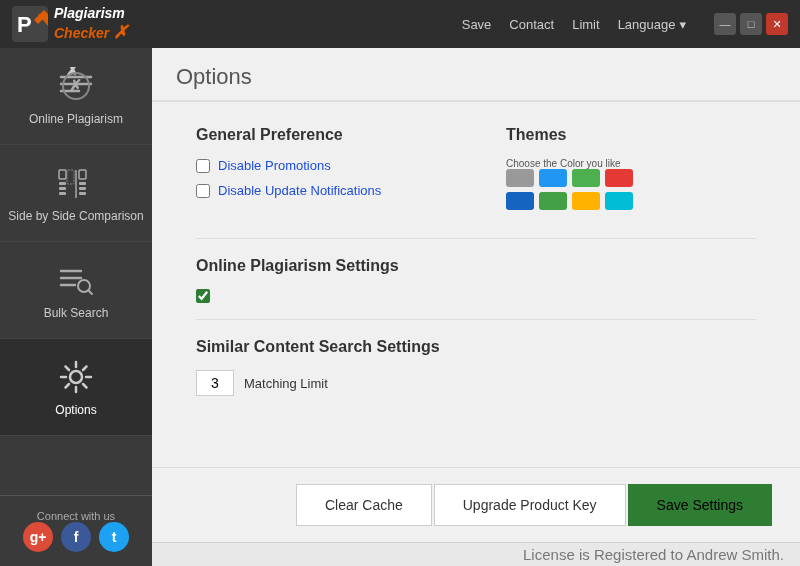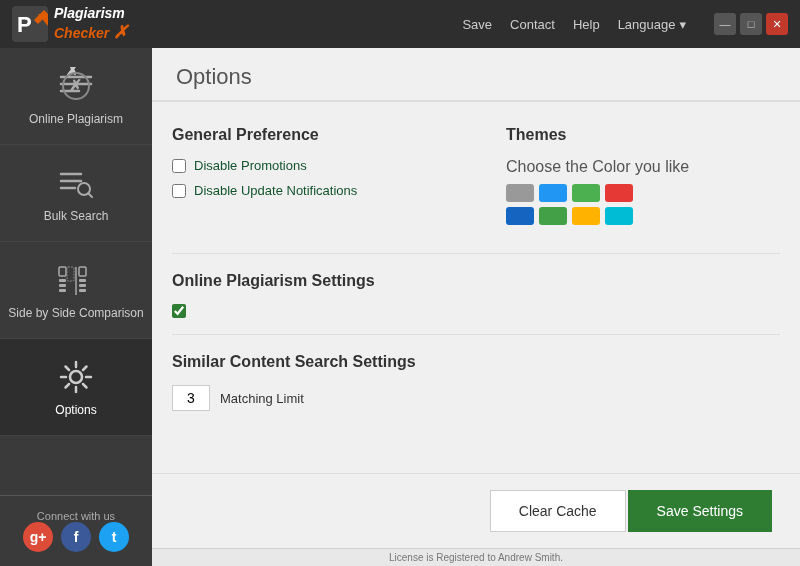--- a/index.html
+++ b/index.html
@@ -151,21 +151,21 @@
       padding: 16px 24px 10px;
       border-bottom: 2px solid #ddd;
     }
     .page-title {
       font-size: 22px;
       font-weight: 300;
       color: #555;
     }
     .content-body {
       flex: 1;
-      padding: 24px 20px;
+      padding: 24px 44px;
       overflow-y: auto;
     }
 
     
     .section-title {
       font-size: 16px;
       font-weight: bold;
       color: #333;
       margin-bottom: 14px;
     }
@@ -183,28 +183,27 @@
       gap: 8px;
       margin-bottom: 10px;
     }
     .checkbox-row input[type="checkbox"] {
       width: 14px;
       height: 14px;
       accent-color: #2e7d32;
     }
     .checkbox-label {
       font-size: 13px;
-      color: #14532d;
+      color: #1d4ed8;
     }
 
     
     .themes-label {
-      font-size: 16px;
+      font-size: 10px;
       color: #555;
-      margin-bottom: 8px;
     }
     .color-grid {
       display: grid;
       grid-template-columns: repeat(4, 28px);
       gap: 5px;
     }
     .color-swatch {
       width: 28px;
       height: 18px;
       border-radius: 3px;
@@ -251,30 +250,30 @@
     .btn {
       padding: 12px 28px;
       font-size: 14px;
       cursor: pointer;
       border: 1px solid #ccc;
       background: #fff;
       color: #333;
     }
     .btn-primary {
       background: #2e7d32;
-      color: #ffffff;
+      color: #000000;
       border-color: #2e7d32;
     }
 
     .status-bar {
       background: #e8e8e8;
       padding: 3px 16px;
-      font-size: 10px;
+      font-size: 15px;
       color: #777;
-      text-align: center;
+      text-align: right;
       border-top: 1px solid #d0d0d0;
     }
 
     
     svg { display: block; }
   </style>
 </head>
 <body>
 
 <div class="titlebar">
@@ -286,21 +285,21 @@
       <polygon points="22,14 32,4 36,8 26,18" fill="#e05c00"></polygon>
     </svg>
     <div class="logo-text">
       <div>Plagiarism</div>
       <div><span>Checker</span> <span style="color:#e05c00; font-size:18px; font-weight:bold;">✗</span></div>
     </div>
   </div>
   <div class="nav-links">
     <a href="#">Save</a>
     <a href="#">Contact</a>
-    <a href="#">Help</a>
+    <a href="#">Limit</a>
     <div class="lang-btn">
       <span>Language</span>
       <span>▾</span>
     </div>
   </div>
   <div class="window-controls">
     <button class="wc-btn wc-min">—</button>
     <button class="wc-btn wc-max">□</button>
     <button class="wc-btn wc-close">✕</button>
   </div>
@@ -315,51 +314,51 @@
         <svg width="38" height="38" viewBox="0 0 38 38">
           <line x1="4" y1="10" x2="34" y2="10" stroke="#aaa" stroke-width="2.5" stroke-linecap="round"></line>
           <line x1="4" y1="17" x2="34" y2="17" stroke="#aaa" stroke-width="2.5" stroke-linecap="round"></line>
           <line x1="4" y1="24" x2="22" y2="24" stroke="#aaa" stroke-width="2.5" stroke-linecap="round"></line>
           <text x="8" y="10" font-size="18" fill="#ccc" font-family="Arial" font-weight="bold">✗</text>
           <circle cx="19" cy="19" r="13" fill="none" stroke="#888" stroke-width="2"></circle>
           <text x="12" y="24" font-size="16" fill="#aaa" font-family="Arial" font-weight="bold">✗</text>
         </svg>
       </div>
       <span class="item-label">Online Plagiarism</span>
-    </div>
-
-    <div class="sidebar-item">
-      <div class="icon-wrap">
-        <svg width="38" height="38" viewBox="0 0 38 38">
-          <line x1="4" y1="10" x2="24" y2="10" stroke="#aaa" stroke-width="2.5" stroke-linecap="round"></line>
-          <line x1="4" y1="17" x2="24" y2="17" stroke="#aaa" stroke-width="2.5" stroke-linecap="round"></line>
-          <line x1="4" y1="24" x2="18" y2="24" stroke="#aaa" stroke-width="2.5" stroke-linecap="round"></line>
-          <circle cx="27" cy="25" r="6" fill="none" stroke="#aaa" stroke-width="2"></circle>
-          <line x1="31.2" y1="29.2" x2="35" y2="33" stroke="#aaa" stroke-width="2" stroke-linecap="round"></line>
-        </svg>
-      </div>
-      <span class="item-label">Bulk Search</span>
     </div>
 
     <div class="sidebar-item">
       <div class="icon-wrap">
         <svg width="38" height="38" viewBox="0 0 38 38">
           <rect x="2" y="6" width="7" height="9" rx="1" fill="none" stroke="#aaa" stroke-width="1.5"></rect>
           <rect x="2" y="18" width="7" height="3" rx="1" fill="#aaa"></rect>
           <rect x="2" y="23" width="7" height="3" rx="1" fill="#aaa"></rect>
           <rect x="2" y="28" width="7" height="3" rx="1" fill="#aaa"></rect>
           <line x1="19" y1="6" x2="19" y2="34" stroke="#aaa" stroke-width="1.5"></line>
           <rect x="22" y="6" width="7" height="9" rx="1" fill="none" stroke="#aaa" stroke-width="1.5"></rect>
           <rect x="22" y="18" width="7" height="3" rx="1" fill="#aaa"></rect>
           <rect x="22" y="23" width="7" height="3" rx="1" fill="#aaa"></rect>
           <rect x="22" y="28" width="7" height="3" rx="1" fill="#aaa"></rect>
           <rect x="10" y="6" width="7" height="14" rx="1" fill="none" stroke="#888" stroke-width="1" stroke-dasharray="2,1"></rect>
         </svg>
       </div>
       <span class="item-label">Side by Side Comparison</span>
+    </div>
+
+    <div class="sidebar-item">
+      <div class="icon-wrap">
+        <svg width="38" height="38" viewBox="0 0 38 38">
+          <line x1="4" y1="10" x2="24" y2="10" stroke="#aaa" stroke-width="2.5" stroke-linecap="round"></line>
+          <line x1="4" y1="17" x2="24" y2="17" stroke="#aaa" stroke-width="2.5" stroke-linecap="round"></line>
+          <line x1="4" y1="24" x2="18" y2="24" stroke="#aaa" stroke-width="2.5" stroke-linecap="round"></line>
+          <circle cx="27" cy="25" r="6" fill="none" stroke="#aaa" stroke-width="2"></circle>
+          <line x1="31.2" y1="29.2" x2="35" y2="33" stroke="#aaa" stroke-width="2" stroke-linecap="round"></line>
+        </svg>
+      </div>
+      <span class="item-label">Bulk Search</span>
     </div>
 
     <div class="sidebar-item active">
       <div class="icon-wrap">
         <svg width="38" height="38" viewBox="0 0 38 38">
           <circle cx="19" cy="19" r="6" fill="none" stroke="#ccc" stroke-width="2.5"></circle>
           <g stroke="#ccc" stroke-width="2.5" stroke-linecap="round">
             <line x1="19" y1="4" x2="19" y2="9"></line>
             <line x1="19" y1="29" x2="19" y2="34"></line>
             <line x1="4" y1="19" x2="9" y2="19"></line>
@@ -430,20 +429,21 @@
       <div class="section-title">Similar Content Search Settings</div>
       <div class="matching-row">
         <input type="text" class="matching-input" value="3" style="">
         <span class="matching-label">Matching Limit</span>
       </div>
     </div>
 
     <div class="content-footer">
       <div class="footer-right">
         <button class="btn">Clear Cache</button>
+        <button class="btn">Upgrade Product Key</button>
         <button class="btn btn-primary">Save Settings</button>
       </div>
     </div>
 
     <div class="status-bar">
       <span>License is Registered to Andrew Smith.</span>
     </div>
   </div>
 
 </div>

